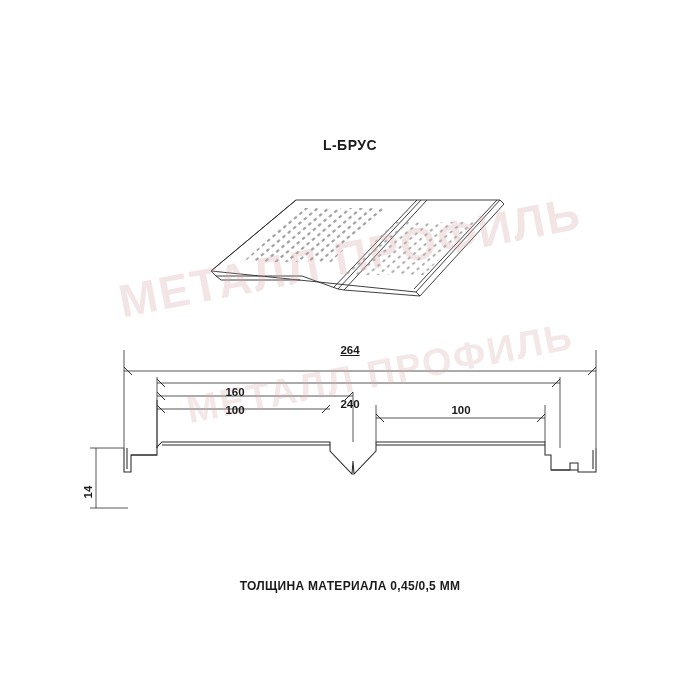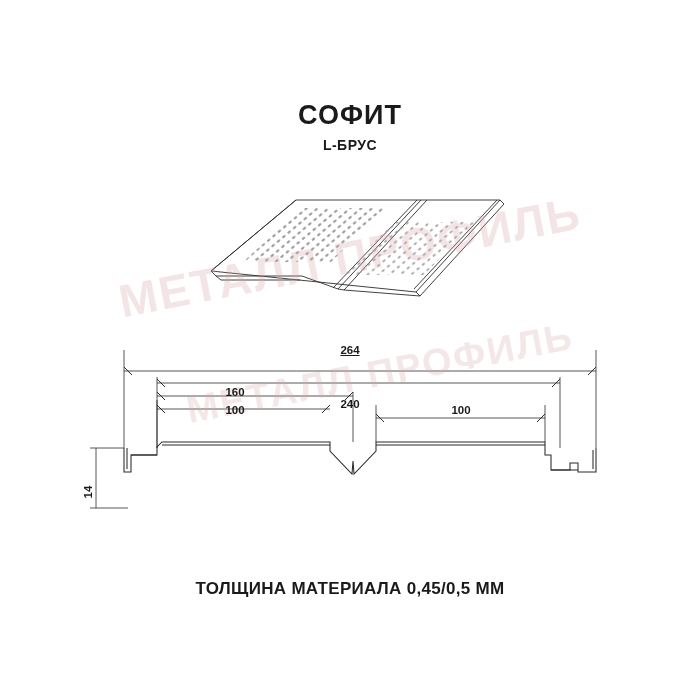--- a/index.html
+++ b/index.html
@@ -42,21 +42,21 @@
     font-weight: bold;
     letter-spacing: 0.5px;
     color: #1a1a1a;
   }
   .footer-note {
     position: absolute;
     top: 579px;
     left: 0;
     width: 700px;
     text-align: center;
-    font-size: 17px;
+    font-size: 12px;
     font-weight: bold;
     letter-spacing: 0.3px;
     color: #1a1a1a;
   }
   .drawing-svg {
     position: absolute;
     top: 0;
     left: 0;
   }
   .watermark {
@@ -97,21 +97,20 @@
   .dim-label.vertical {
     transform: rotate(-90deg);
     transform-origin: center center;
   }
 </style>
 </head>
 <body>
 
 <div class="page">
 
-  <div class="title">СОФИТ</div>
   <div class="subtitle">L-БРУС</div>
 
   <svg class="drawing-svg" width="700" height="700" viewBox="0 0 700 700">
     <defs>
       <pattern id="perf" width="7" height="7" patternUnits="userSpaceOnUse" patternTransform="rotate(0)">
         <rect x="1.2" y="2.2" width="3.2" height="1.6" fill="#9a9a9a"></rect>
       </pattern>
       <clipPath id="panelClipA">
         <polygon points="243,262 302,208 385,208 331,262"></polygon>
       </clipPath>

